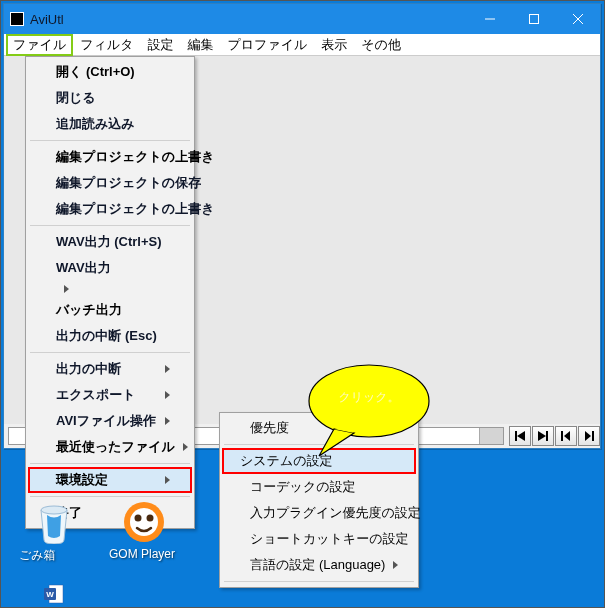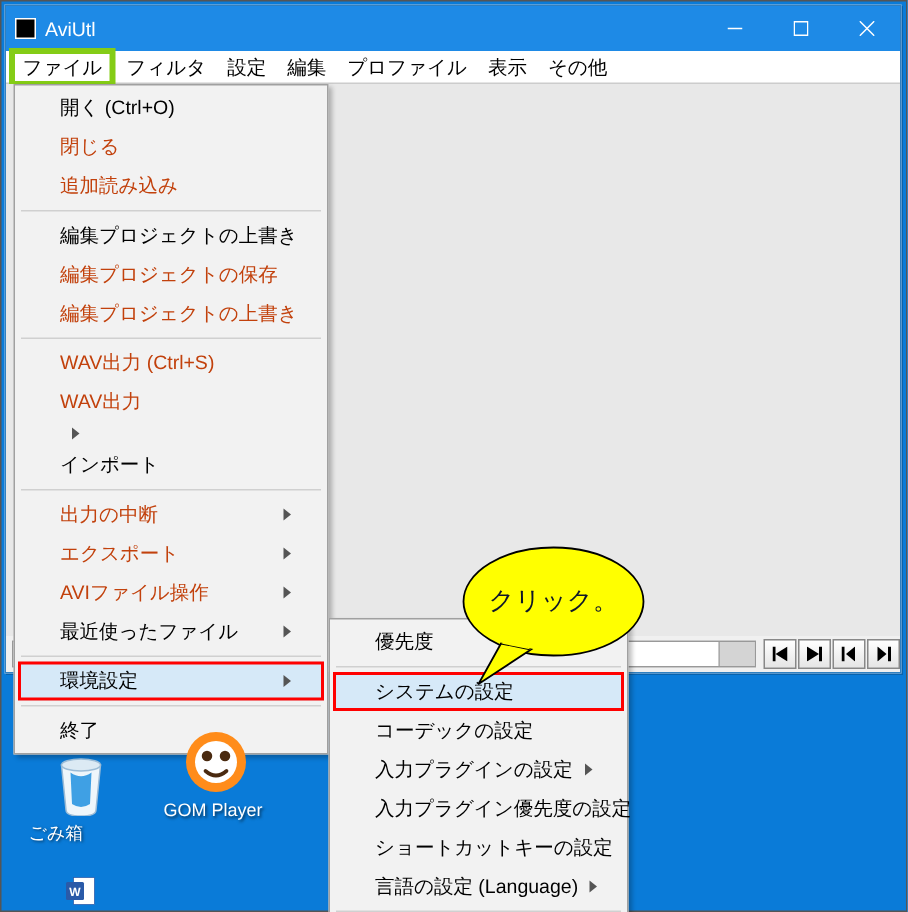--- a/index.html
+++ b/index.html
@@ -21,21 +21,21 @@
     position: absolute;
     left: 2px; top: 2px;
     width: 598px;
     background: #fff;
     border: 1px solid #2e7fc1;
     box-shadow: 1px 1px 0 rgba(0,0,0,.2);
   }
   .titlebar {
     height: 30px;
     background: #1e8ae6;
-    color: #ffffff;
+    color: #0f172a;
     display: flex;
     align-items: center;
     padding-left: 6px;
   }
   .app-icon {
     width: 14px; height: 14px;
     background: #000;
     border: 1px solid #fff;
     margin-right: 6px;
   }
@@ -53,21 +53,21 @@
     padding: 2px 2px;
     height: 22px;
     align-items: center;
   }
   .menubar-item {
     padding: 12px 7px;
     color: #000;
     cursor: default;
   }
   .menubar-item.highlighted {
-    border: 4px solid #84cc16;
+    border: 2px solid #84cc16;
     padding: 0px 5px;
   }
   .content-area {
     height: 392px;
     background: #e8e8e8;
     position: relative;
   }
   .playback-bar {
     position: absolute;
     right: 0px; bottom: 0px;
@@ -103,33 +103,34 @@
 
   
   .menu {
     position: absolute;
     background: #f2f2f2;
     border: 1px solid #a0a0a0;
     box-shadow: 2px 2px 3px rgba(0,0,0,.25);
     padding: 2px;
   }
   .menu-file {
-    left: 8px; top: 55px;
-    width: 210px;
+    left: 24px; top: 55px;
+    width: 170px;
+    font-weight: bold;
   }
   .menu-item {
     padding: 4px 22px 4px 28px;
     color: #000;
     position: relative;
     display: flex;
     align-items: center;
     justify-content: space-between;
     white-space: nowrap;
   }
-  .menu-item.disabled { color: #c2410c; }
+  .menu-item.disabled { color: #0f172a; }
   .menu-sep {
     height: 1px;
     background: #d0d0d0;
     margin: 3px 2px;
   }
   .menu-item .arrow {
     width: 0; height: 0;
     border-top: 4px solid transparent;
     border-bottom: 4px solid transparent;
     border-left: 5px solid #555;
@@ -145,54 +146,54 @@
     padding: 2px 20px 2px 26px;
   }
   .menu-item.outlined.hovered {
     background: #d6e9f8;
   }
   .menu-sub {
     left: 218px; top: 411px;
     width: 200px;
   }
   .menu-sub .menu-item.hovered.outlined {
-    padding: 2px 20px 2px 26px;
+    padding: 2px 20px 2px 16px;
   }
 
   
   .callout {
     position: absolute;
     left: 298px; top: 360px;
     width: 140px; height: 82px;
     pointer-events: none;
   }
   .callout svg { overflow: visible; }
   .callout-text {
     position: absolute;
     left: 0; top: 28px; width: 100%;
     text-align: center;
-    font-size: 17px;
-    color: #0f172a;
+    font-size: 12px;
+    color: #fef9c3;
   }
 
   
   .desktop-icon {
     position: absolute;
     width: 70px;
     text-align: left;
     color: #fff;
     font-size: 12px;
   }
   .desktop-icon .ico {
     width: 46px; height: 46px;
     margin: 0 auto 2px;
     display:flex;align-items:center;justify-content:center;
   }
   .di-trash { left: 18px; top: 498px; }
-  .di-gom   { left: 108px; top: 484px; }
+  .di-gom   { left: 108px; top: 498px; }
   .di-word  { left: 18px; top: 582px; }
   .label-shadow { text-shadow: 1px 1px 2px rgba(0,0,0,.6); }
 </style>
 </head>
 <body>
 
 <div class="outer-border">
 
   <div class="app-window">
     <div class="titlebar">
@@ -284,21 +285,24 @@
         <div class="menu-item disabled">
           <span>WAV出力 (Ctrl+S)</span>
         </div>
         <div class="menu-item disabled">
           <span>WAV出力</span>
         </div>
         <div class="menu-item disabled">
           <span class="arrow"></span>
         </div>
         <div class="menu-item">
-          <span>インポート</span>
+          <span>バッチ出力</span>
+        </div>
+        <div class="menu-item disabled">
+          <span>出力の中断 (Esc)</span>
         </div>
         <div class="menu-sep"></div>
         <div class="menu-item disabled">
           <span>出力の中断</span>
           <span class="arrow"></span>
         </div>
         <div class="menu-item disabled">
           <span>エクスポート</span>
           <span class="arrow"></span>
         </div>
@@ -327,24 +331,20 @@
         <div class="menu-item">
           <span>優先度</span>
           <span class="arrow"></span>
         </div>
         <div class="menu-sep"></div>
         <div class="menu-item hovered outlined">
           <span>システムの設定</span>
         </div>
         <div class="menu-item">
           <span>コーデックの設定</span>
-        </div>
-        <div class="menu-item">
-          <span>入力プラグインの設定</span>
-          <span class="arrow"></span>
         </div>
         <div class="menu-item">
           <span>入力プラグイン優先度の設定</span>
         </div>
         <div class="menu-item">
           <span>ショートカットキーの設定</span>
         </div>
         <div class="menu-item">
           <span>言語の設定 (Language)</span>
           <span class="arrow"></span>

